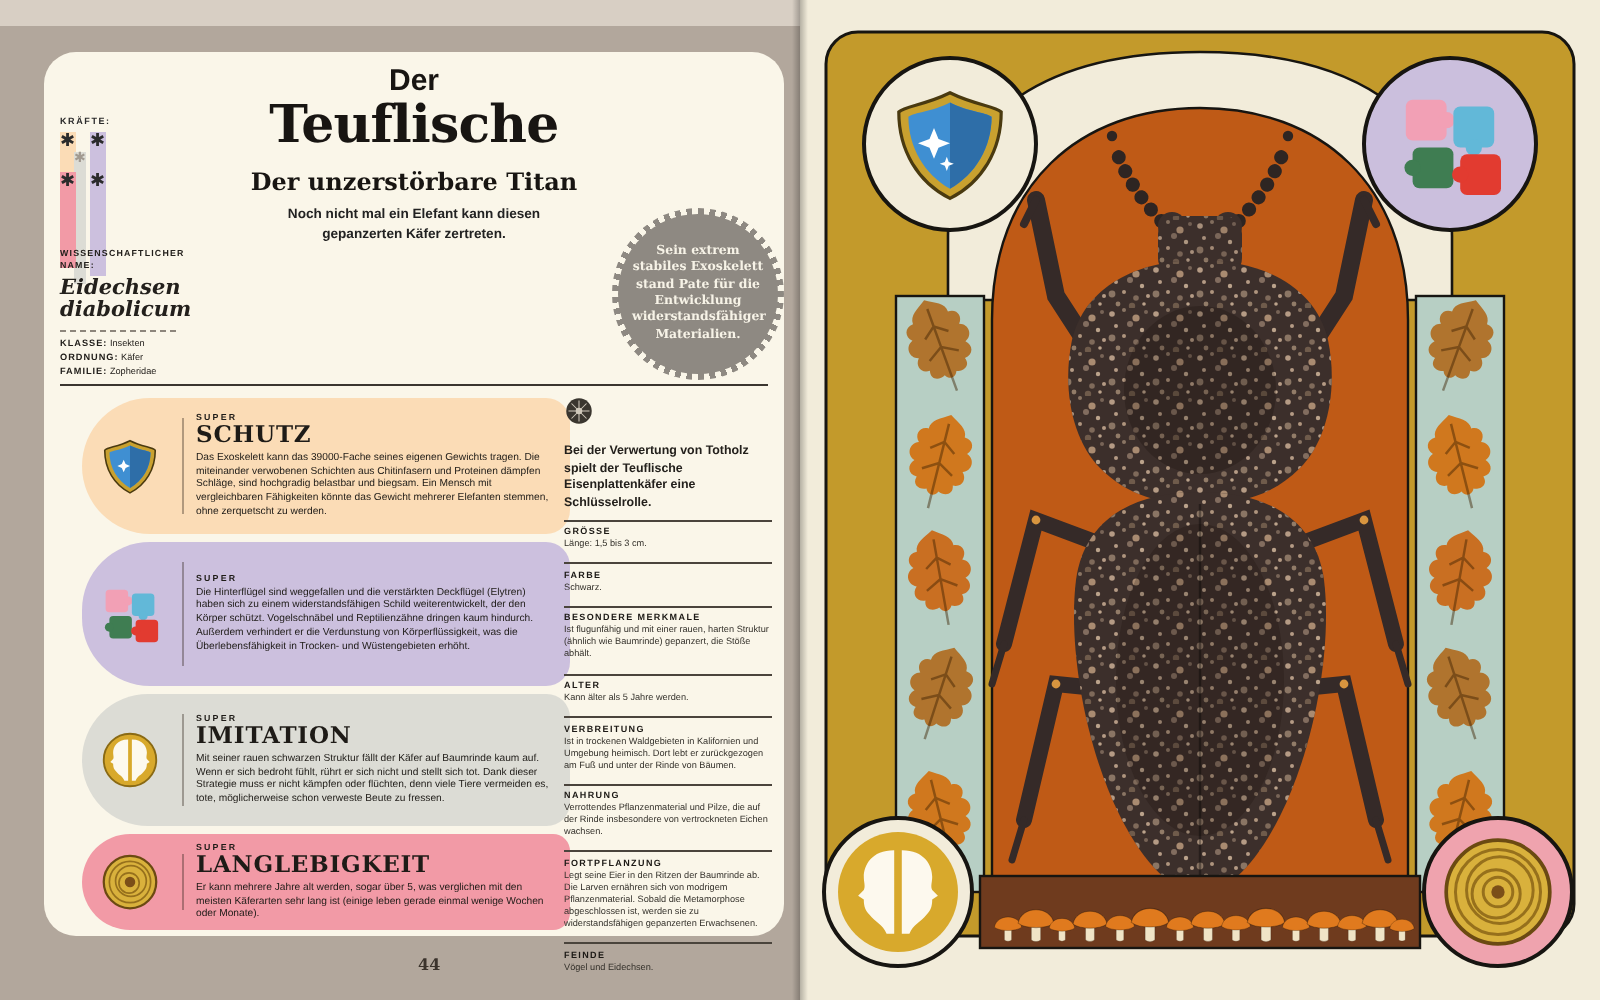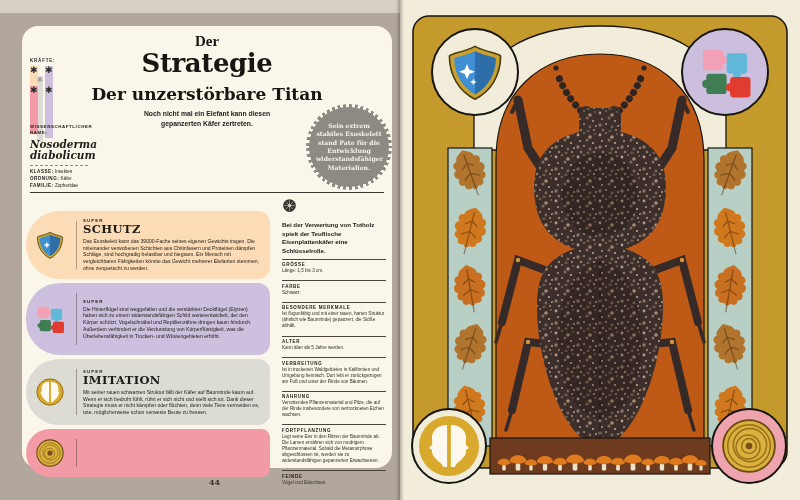--- a/index.html
+++ b/index.html
@@ -12,37 +12,37 @@
   .pagenum.left{left:209px;top:477px;}
   
   .kraefte{position:absolute;left:8px;top:32px;width:46px;color:#2b2b2b;}
   .kraefte .lbl{font-size:4.5px;font-weight:bold;letter-spacing:0.8px;}
   .stargrid{margin-top:3px;width:26px;position:relative;height:30px;}
   .stargrid span{position:absolute;font-size:9px;color:#2b2b2b;line-height:1;}
   .stargrid .s1{left:0;top:0}.stargrid .s2{left:15px;top:0}
   .stargrid .s3{left:7px;top:10px;font-size:7px;color:#a29a90;}
   .stargrid .s4{left:0;top:20px}.stargrid .s5{left:15px;top:20px}
   .titleblock{position:absolute;left:30px;top:7px;width:310px;text-align:center;color:#181512;}
-  .t-der{font-family:Liberation Serif, serif;font-weight:bold;font-size:15px;line-height:1.1;}
+  .t-der{font-family:Liberation Sans, sans-serif;font-weight:bold;font-size:15px;line-height:1.1;}
   .t-big{font-family:"DejaVu Serif",serif;font-weight:bold;font-size:26px;line-height:1.06;letter-spacing:-0.4px;}
-  .t-sub{font-family:"DejaVu Serif",serif;font-weight:bold;font-size:17px;margin-top:7px;}
+  .t-sub{font-family:"DejaVu Serif",serif;font-weight:bold;font-size:12px;margin-top:7px;}
   .t-intro{font-size:6.8px;font-weight:bold;margin-top:5px;line-height:1.4;color:#222;width:150px;margin-left:80px;}
   .sciblock{position:absolute;left:8px;top:98px;width:66px;color:#23201c;}
   .sciblock .lbl{font-size:4.4px;font-weight:bold;letter-spacing:0.6px;line-height:1.45;}
   .sciblock .name{font-family:"DejaVu Serif",serif;font-style:italic;font-weight:bold;font-size:10.5px;line-height:1.05;margin-top:2px;}
   .sciblock .rule{border-top:1px dashed #8d867c;margin:4px 0 3px 0;width:58px;}
   .taxo{font-size:4.6px;line-height:1.5;}
   .taxo b{letter-spacing:0.5px;}
   .badge{position:absolute;left:284px;top:78px;width:86px;height:86px;}
   .badge .burst{position:absolute;left:0;top:0;width:86px;height:86px;border-radius:50%;background:repeating-conic-gradient(#8e8982 0deg 4deg,#faf6e9 4deg 8deg);}
   .badge .inner{position:absolute;left:3px;top:3px;width:80px;height:80px;border-radius:50%;background:#8e8982;display:flex;align-items:center;justify-content:center;text-align:center;}
   .badge .txt{font-family:"DejaVu Serif",serif;font-weight:bold;font-size:6.2px;line-height:1.35;color:#f7f3e7;width:66px;}
   .hrule{position:absolute;left:8px;top:166px;width:354px;border-top:1px solid #3a352f;}
   
-  .sect{position:absolute;left:4px;width:244px;border-radius:34px 12px 12px 34px;margin-top:12px;}
+  .sect{position:absolute;left:19px;width:244px;border-radius:34px 12px 12px 34px;}
   .sect .icon{position:absolute;left:9px;top:50%;transform:translateY(-50%);width:30px;height:30px;}
   .sect .vline{position:absolute;left:50px;top:10px;bottom:10px;border-left:1px solid rgba(40,30,20,0.35);}
   .sect .txt{position:absolute;left:57px;right:8px;top:50%;transform:translateY(-50%);color:#1e1b17;}
   .sect .kick{font-size:4.4px;font-weight:bold;letter-spacing:1.1px;}
   .sect .head{font-family:"DejaVu Serif",serif;font-weight:bold;font-size:11.5px;letter-spacing:0.4px;line-height:1.15;}
   .sect .body{font-size:5.1px;line-height:1.34;margin-top:1.5px;}
   .s1{top:173px;height:68px;background:#fbdcb6;}
   .s2{top:245px;height:72px;background:#ccc0de;}
   .s3{top:321px;height:66px;background:#dcdcd5;}
   .s4{top:391px;height:48px;background:#f097a4;background:#f29aa6;}
@@ -73,28 +73,28 @@
           <span class="s1">✱</span>
             <span class="s2">✱</span>
             <span class="s3">✱</span>
             <span class="s4">✱</span>
             <span class="s5">✱</span>
         </div>
       </div>
 
       <div class="titleblock">
         <div class="t-der">Der</div>
-        <div class="t-big">Strategie</div>
+        <div class="t-big">Teuflische</div>
         <div class="t-sub">Der unzerstörbare Titan</div>
         <div class="t-intro">Noch nicht mal ein Elefant kann diesen gepanzerten Käfer zertreten.</div>
       </div>
 
       <div class="sciblock">
         <div class="lbl">WISSENSCHAFTLICHER NAME:</div>
-        <div class="name">Nosoderma diabolicum</div>
+        <div class="name">Eidechsen diabolicum</div>
         <div class="rule"></div>
         <div class="taxo">
           <div><b>KLASSE:</b> <span>Insekten</span></div>
           <div><b>ORDNUNG:</b> <span>Käfer</span></div>
           <div><b>FAMILIE:</b> <span>Zopheridae</span></div>
         </div>
       </div>
 
       <div class="badge">
         <div class="burst"></div>
@@ -154,20 +154,25 @@
 
       <div class="sect s4">
         <svg class="icon" viewBox="-16 -16 32 32">
           <circle cx="0" cy="0" r="14" fill="#d9b13c" stroke="#6b4a12" stroke-width="1.2"></circle>
           <circle cx="0" cy="0" r="11" fill="none" stroke="#96701c" stroke-width="0.9"></circle>
           <circle cx="0.5" cy="-0.5" r="8.2" fill="none" stroke="#96701c" stroke-width="0.9"></circle>
           <circle cx="-0.5" cy="0.5" r="5.4" fill="none" stroke="#96701c" stroke-width="0.9"></circle>
           <circle cx="0" cy="0" r="2.8" fill="#7b4f18"></circle>
         </svg>
         <div class="vline"></div>
+        <div class="txt">
+          <div class="kick">SUPER</div>
+          <div class="head">LANGLEBIGKEIT</div>
+          <div class="body">Er kann mehrere Jahre alt werden, sogar über 5, was verglichen mit den meisten Käferarten sehr lang ist (einige leben gerade einmal wenige Wochen oder Monate).</div>
+        </div>
       </div>
 
       <div class="stats">
         <svg class="stamp" viewBox="-10 -10 20 20">
           <circle cx="0" cy="0" r="8.5" fill="#3a362f"></circle>
           <g stroke="#cfc8ba" stroke-width="0.7">
             <line x1="0" y1="-7" x2="0" y2="7"></line>
               <line x1="-7" y1="0" x2="7" y2="0"></line>
             <line x1="-5" y1="-5" x2="5" y2="5"></line>
               <line x1="-5" y1="5" x2="5" y2="-5"></line>

